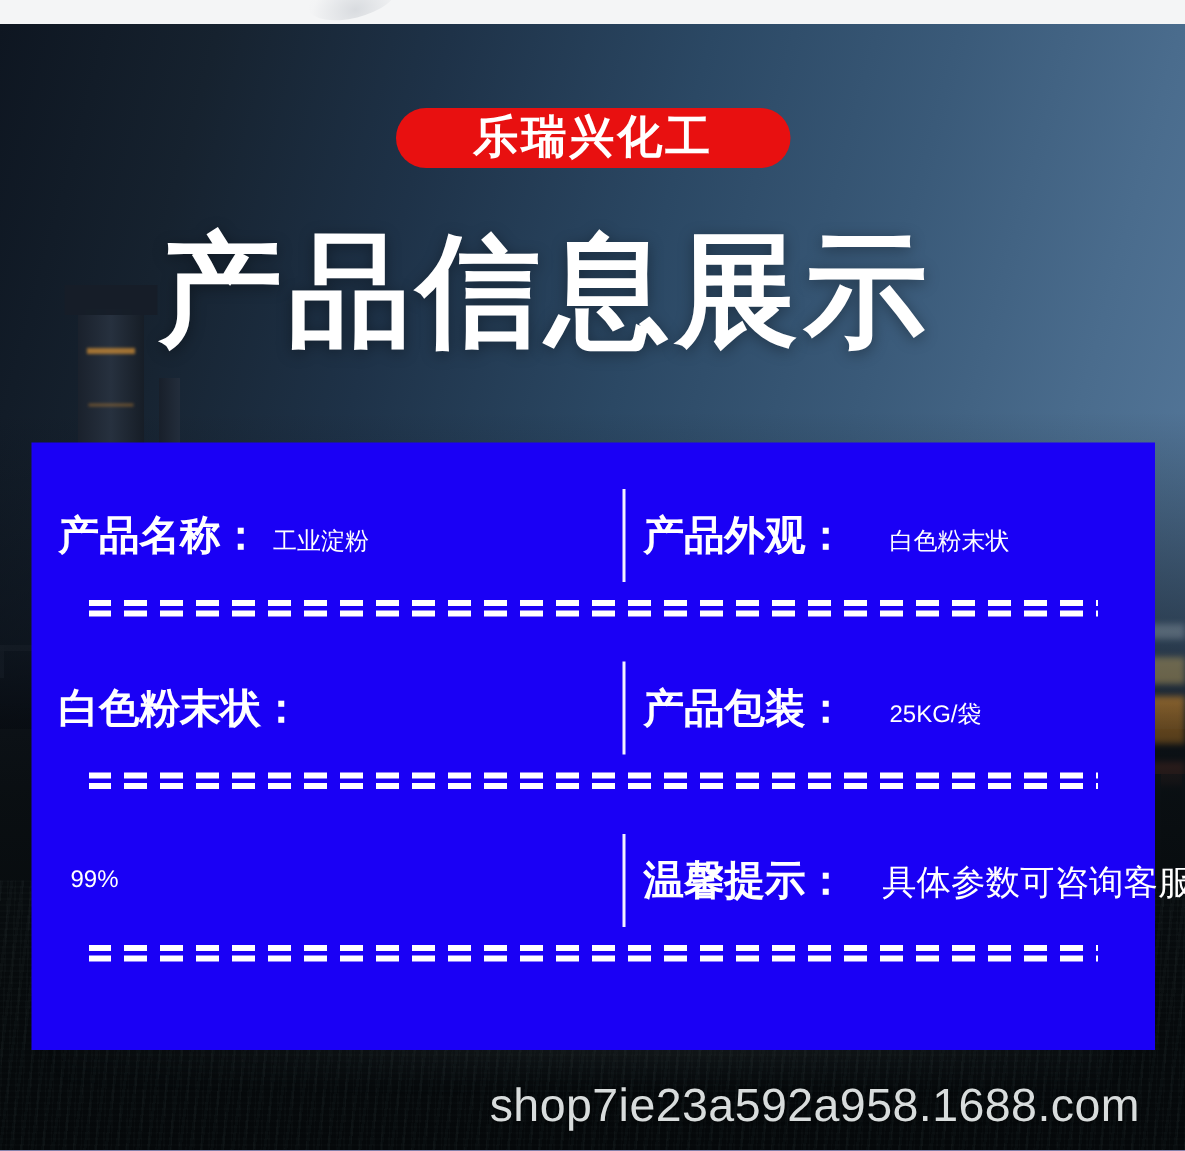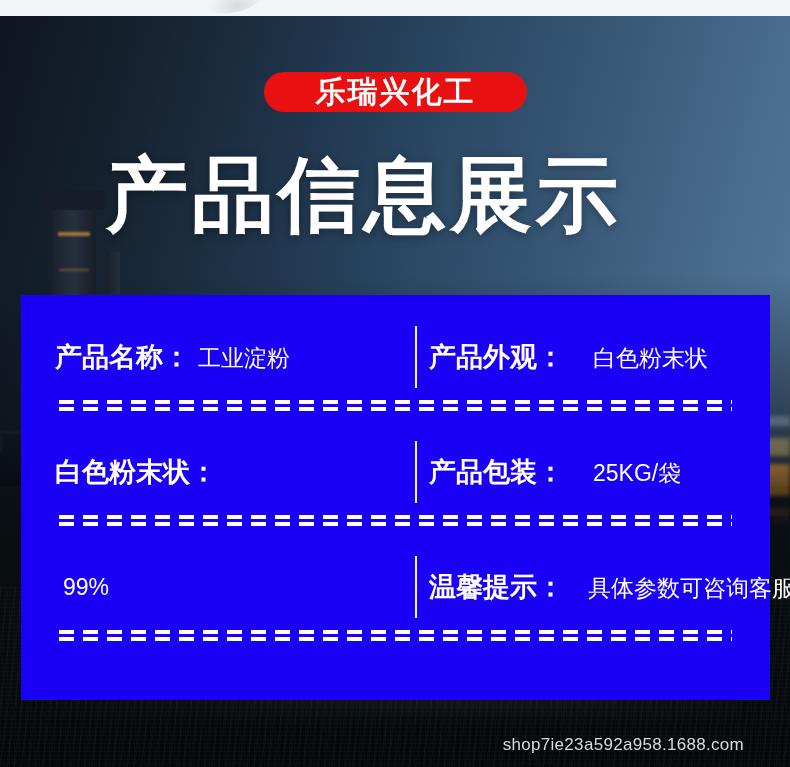--- a/index.html
+++ b/index.html
@@ -210,40 +210,40 @@
   .spec-row-3 { top: 257px; }
 
   .spec-cell {
     display: flex;
     align-items: baseline;
     box-sizing: border-box;
     height: 70px;
   }
   .spec-cell-left {
     width: 374px;
-    padding-left: 34px;
+    padding-left: 18px;
     align-items: baseline;
   }
   .spec-cell-right {
     width: 375px;
     padding-left: 34px;
     gap: 21px;
   }
   .spec-key {
     color: #ffffff;
     font-weight: 700;
     font-size: 27px;
     letter-spacing: 0px;
     white-space: nowrap;
     line-height: 70px;
   }
   .spec-val {
     color: #ffffff;
     font-weight: 400;
-    font-size: 23px;
+    font-size: 16px;
     margin-left: 8px;
     white-space: nowrap;
     line-height: 70px;
   }
   .spec-val.small {
     font-size: 23px;
     margin-left: 3px;
   }
 
   
@@ -274,24 +274,24 @@
   }
   .dash-sep .dash-line.a { top: 0; }
   .dash-sep .dash-line.b { top: 7px; }
   .dash-sep-1 { top: 105px; }
   .dash-sep-2 { top: 220px; }
   .dash-sep-3 { top: 335px; }
 
   
   .shop-url {
     position: absolute;
-    right: 46px; bottom: 12px;
+    right: 30px; bottom: 12px;
     z-index: 30;
     color: #d8dcdc;
-    font-size: 17px;
+    font-size: 31px;
     font-weight: 400;
     letter-spacing: .3px;
     text-shadow: 0 1px 3px rgba(0,0,0,.6);
     white-space: nowrap;
   }
 </style>
 </head>
 <body>
 
 <div class="canvas">

